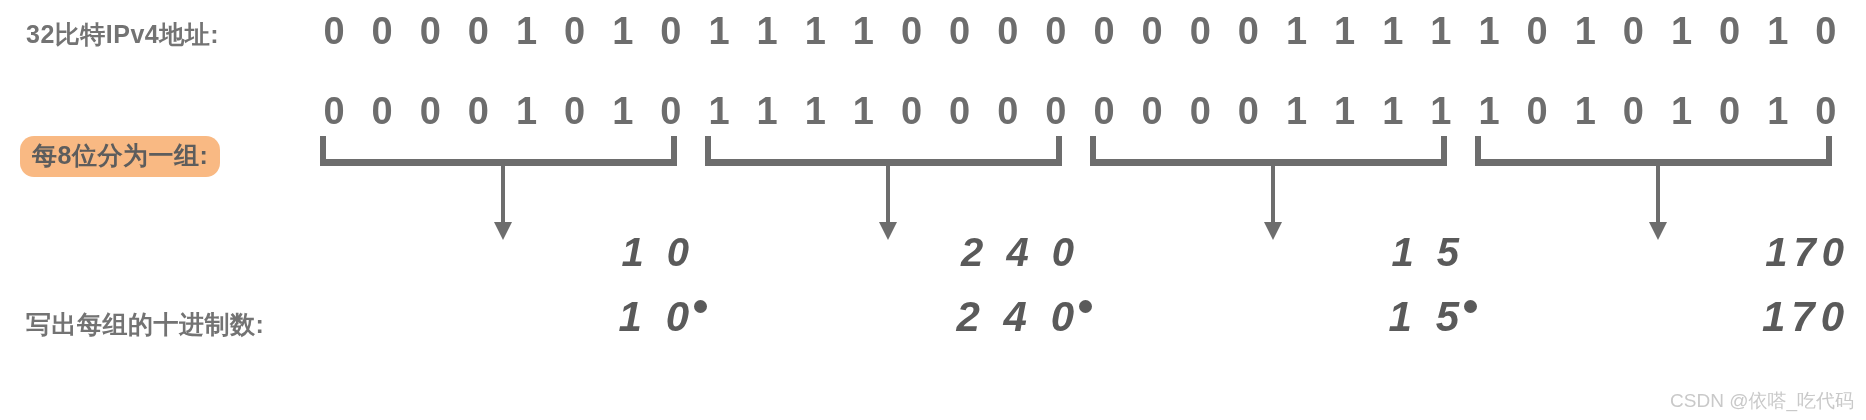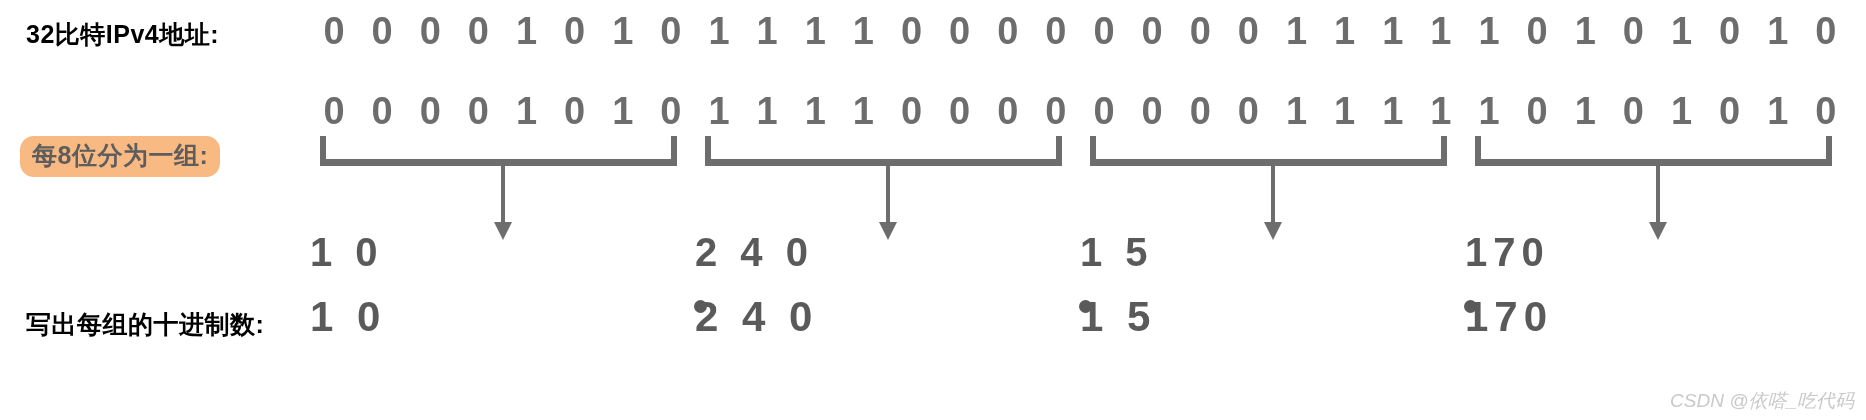--- a/index.html
+++ b/index.html
@@ -15,21 +15,21 @@
     width: 1866px;
     height: 420px;
     background: #ffffff;
     overflow: hidden;
   }
 
   
   .label {
     position: absolute;
     left: 26px;
-    color: #000000;
+    color: #737373;
     font-weight: bold;
     font-size: 25px;
     letter-spacing: 0.5px;
     white-space: nowrap;
   }
   .label.highlight {
     left: 20px;
     padding: 3px 12px 5px 12px;
     background: #f9b983;
     border-radius: 14px;
@@ -115,21 +115,22 @@
     left: 310px;
     width: 1540px;
     display: flex;
     color: #5a5a5a;
     font-weight: bold;
     line-height: 1;
   }
   .valrow .cell {
     flex: 1 1 0;
     position: relative;
-    text-align: left;
+    text-align: right;
+    font-style: italic;
   }
   #decimal-row {
     top: 232px;
     font-size: 40px;
     letter-spacing: 6px;
   }
   #dotted-row {
     top: 296px;
     font-size: 42px;
     letter-spacing: 6px;
@@ -146,21 +147,20 @@
   #dotted-row .cell:last-child .dot { display: none; }
 
   
   #watermark {
     position: absolute;
     right: 12px;
     bottom: 6px;
     color: #c9c9c9;
     font-size: 19px;
     white-space: nowrap;
-    font-style: italic;
   }
 </style>
 </head>
 <body>
 
 <div id="page">
 
   <div class="label" style="top:18px">32比特IPv4地址:</div>
 
   <div class="bitrow" id="bits-row-continuous">

